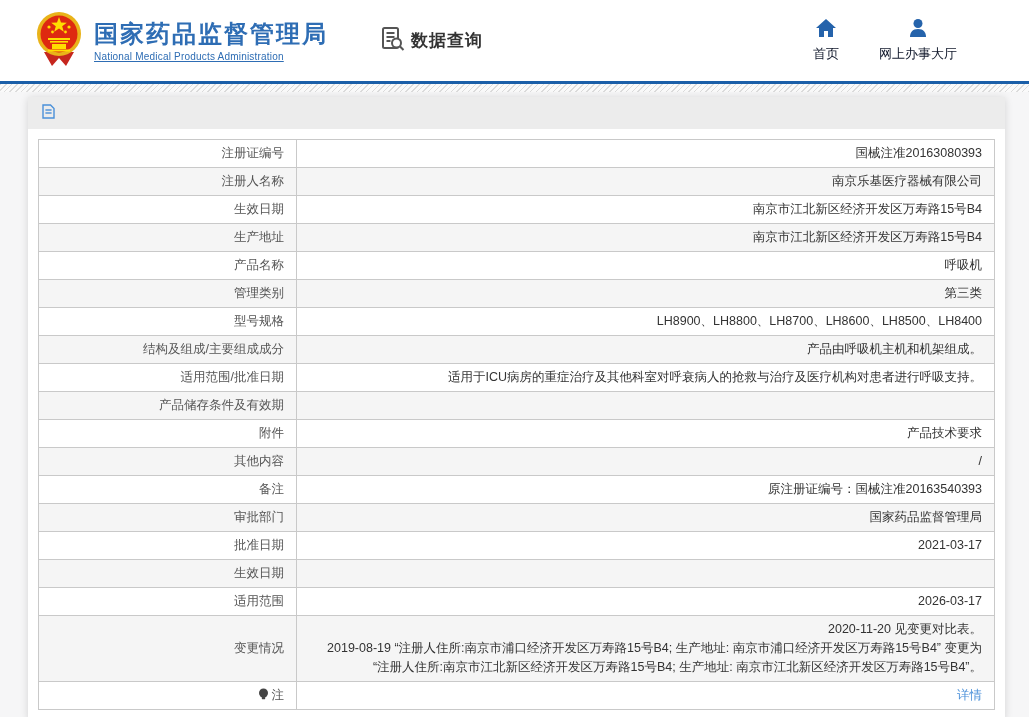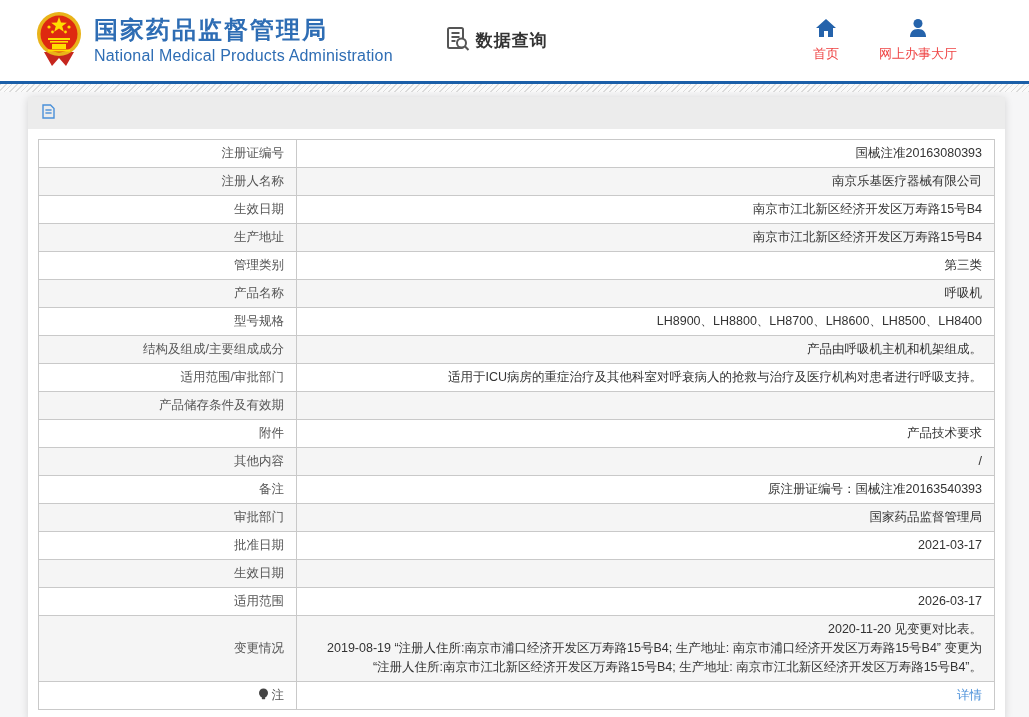--- a/index.html
+++ b/index.html
@@ -21,23 +21,24 @@
   .org-names { margin-left: 12px; }
   .org-zh {
     color: #2e6db4;
     font-size: 24px;
     font-weight: bold;
     letter-spacing: 2px;
     line-height: 28px;
   }
   .org-en {
     color: #2e6db4;
-    font-size: 16px;
+    font-size: 10px;
     margin-top: 3px;
     letter-spacing: 0.2px;
+    text-decoration: underline;
   }
   .data-query {
     margin-left: 52px;
     display: flex;
     align-items: center;
     cursor: pointer;
   }
   .data-query-label {
     font-size: 17px;
     color: #333;
@@ -54,21 +55,21 @@
   }
   .nav-item {
     display: flex;
     flex-direction: column;
     align-items: center;
     gap: 4px;
     cursor: pointer;
   }
   .nav-item .nav-label {
     font-size: 13px;
-    color: #ef4444;
+    color: #0f172a;
   }
 
   
   .stripe-band {
     height: 8px;
     width: 100%;
     background: repeating-linear-gradient(
       135deg,
       #dcdcdc 0px, #dcdcdc 1px,
       #fafafa 1px, #fafafa 4px
@@ -218,37 +219,37 @@
         </tr>
         <tr>
           <td class="label-cell">生效日期</td>
           <td class="value-cell">南京市江北新区经济开发区万寿路15号B4</td>
         </tr>
         <tr>
           <td class="label-cell">生产地址</td>
           <td class="value-cell">南京市江北新区经济开发区万寿路15号B4</td>
         </tr>
         <tr>
+          <td class="label-cell">产品名称</td>
+          <td class="value-cell">呼吸机</td>
+        </tr>
+        <tr>
           <td class="label-cell">管理类别</td>
           <td class="value-cell">第三类</td>
         </tr>
         <tr>
-          <td class="label-cell">产品名称</td>
-          <td class="value-cell">呼吸机</td>
-        </tr>
-        <tr>
           <td class="label-cell">型号规格</td>
           <td class="value-cell">LH8900、LH8800、LH8700、LH8600、LH8500、LH8400</td>
         </tr>
         <tr>
           <td class="label-cell">结构及组成/主要组成成分</td>
           <td class="value-cell">产品由呼吸机主机和机架组成。</td>
         </tr>
         <tr>
-          <td class="label-cell">适用范围/审批部门</td>
+          <td class="label-cell">适用范围/批准日期</td>
           <td class="value-cell">适用于ICU病房的重症治疗及其他科室对呼衰病人的抢救与治疗及医疗机构对患者进行呼吸支持。</td>
         </tr>
         <tr>
           <td class="label-cell">产品储存条件及有效期</td>
           <td class="value-cell"></td>
         </tr>
         <tr>
           <td class="label-cell">附件</td>
           <td class="value-cell">产品技术要求</td>
         </tr>

